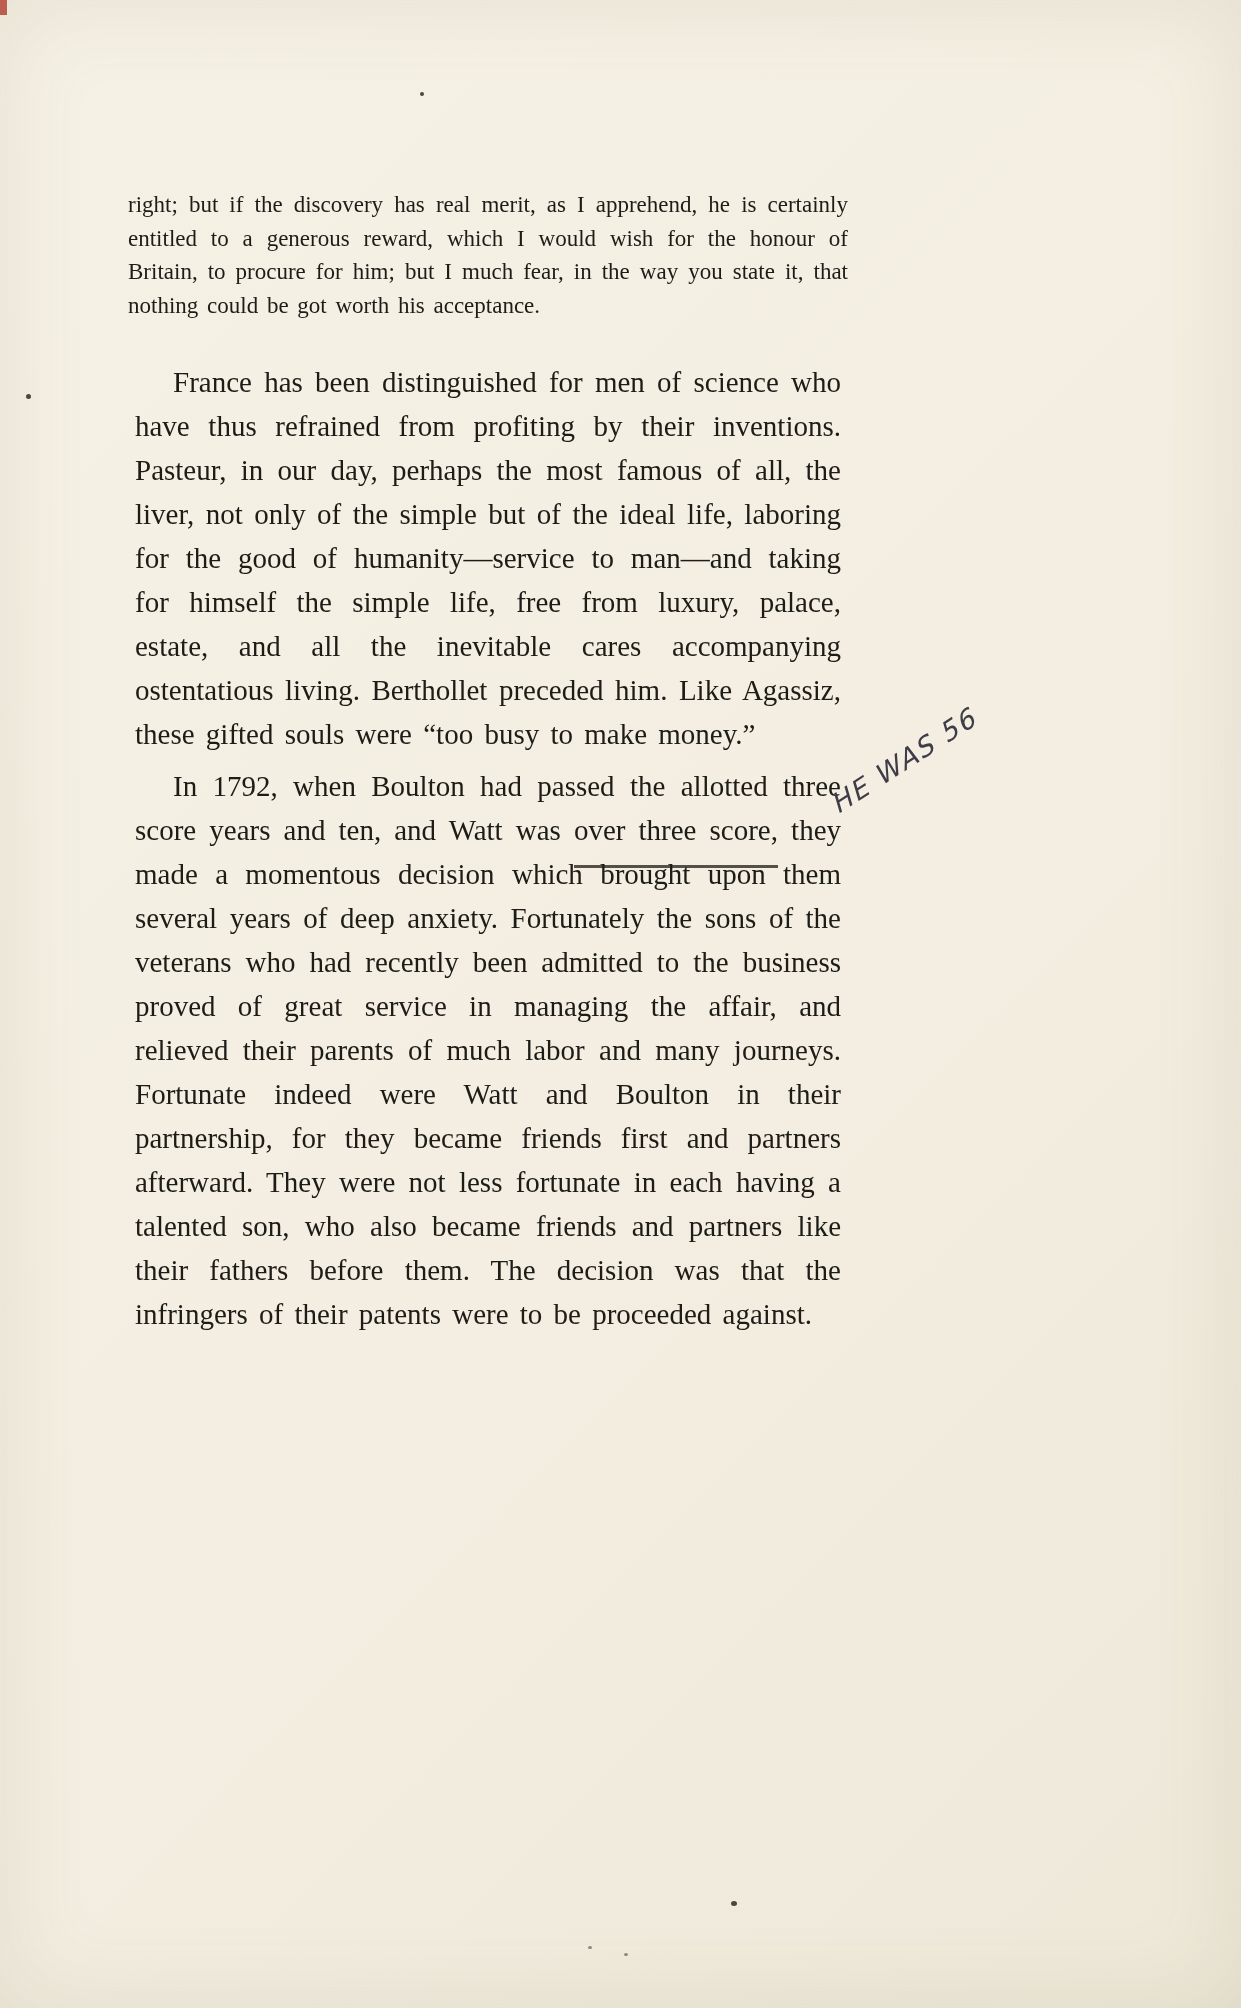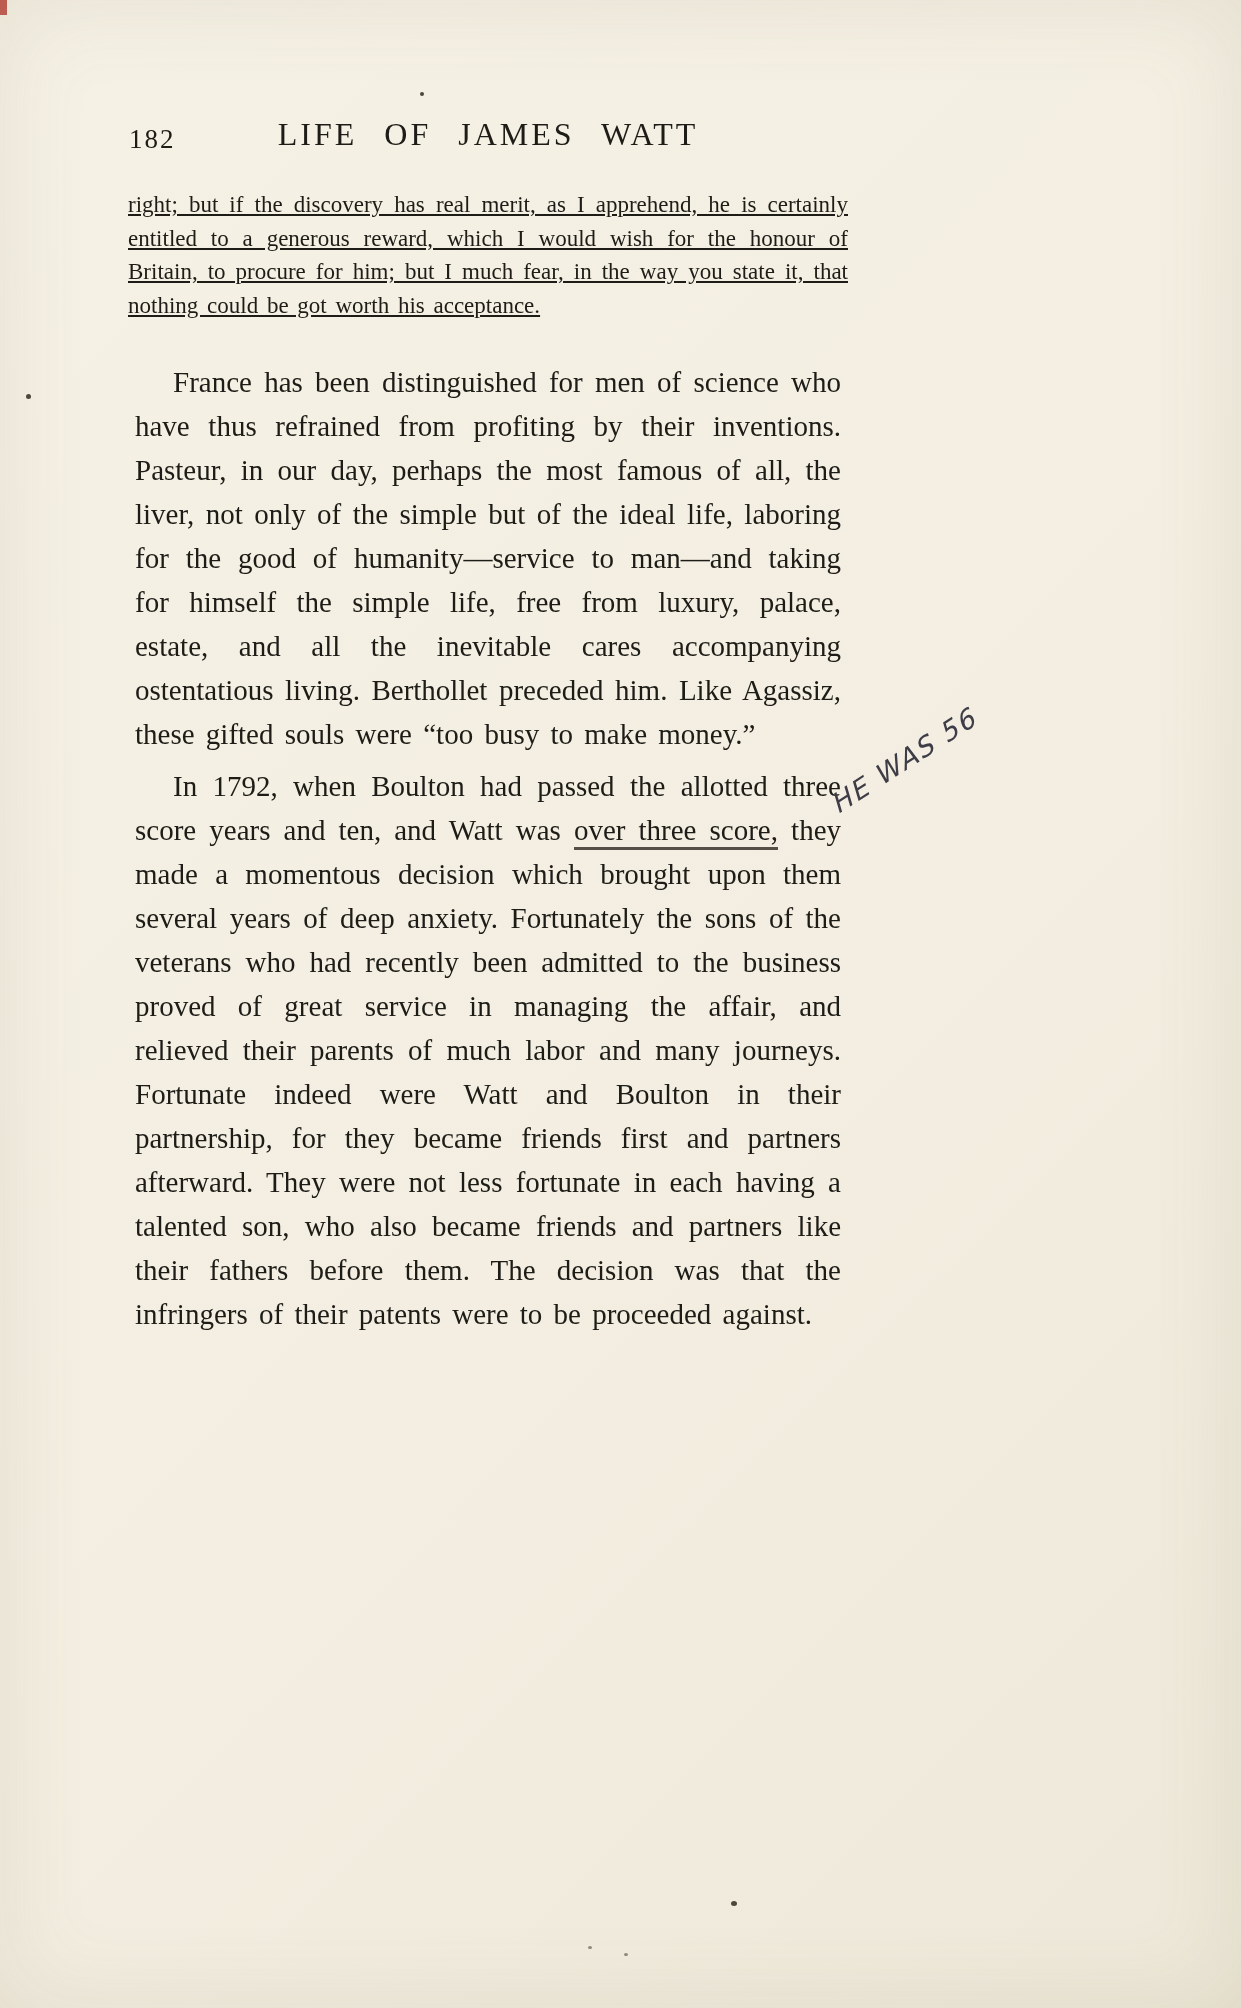--- a/index.html
+++ b/index.html
@@ -23,31 +23,31 @@
   .page-number {
     position:absolute; left:2px; top:8px;
     font-size:27px; letter-spacing:2px;
   }
   .running-title {
     font-size:32px; letter-spacing:3px; word-spacing:16px;
   }
   .quote-block {
     position:absolute; top:188px; left:128px; width:720px;
     font-size:23px; line-height:33.5px;
-    text-align:justify; word-spacing:3px;text-decoration:underline;
+    text-align:justify; word-spacing:3px;
   }
   .body-text {
     position:absolute; top:352px; left:127px; width:722px;
     font-size:29px; line-height:44px;
     text-align:justify; word-spacing:4px;
   }
   .para { text-indent:38px; margin:8px; }
   .pencil-underline {
     border-bottom:3px solid rgba(55,52,44,0.85);
-    padding-bottom:1px;
+    padding-bottom:19px;
   }
   .margin-annotation {
     position:absolute; left:842px; top:788px;
     transform:rotate(-33deg) skewX(-6deg);
     transform-origin:left bottom;
     font-family:"DejaVu Sans", sans-serif;
     font-style:italic;
     font-size:27px; letter-spacing:2px;
     color:#3e3d47;
     white-space:nowrap;
@@ -64,24 +64,20 @@
     background:#b5443a; opacity:.85;
   }
 </style>
 </head>
 <body>
 
 <div class="page">
 
   <div class="corner-mark"></div>
 
-  <div class="header">
-    <span class="page-number">182</span>
-    <span class="running-title">LIFE OF JAMES WATT</span>
-  </div>
 
   <div class="quote-block">right; but if the discovery has real merit, as I apprehend, he is certainly entitled to a generous reward, which I would wish for the honour of Britain, to procure for him; but I much fear, in the way you state it, that nothing could be got worth his acceptance.</div>
 
   <div class="body-text">
     <p class="para">France has been distinguished for men of science who have thus refrained from profiting by their inventions. Pasteur, in our day, perhaps the most famous of all, the liver, not only of the simple but of the ideal life, laboring for the good of humanity—service to man—and taking for himself the simple life, free from luxury, palace, estate, and all the inevitable cares accompanying ostentatious living. Berthollet preceded him. Like Agassiz, these gifted souls were “too busy to make money.”</p>
     <p class="para"><span>In 1792, when Boulton had passed the allotted three score years and ten, and Watt was </span><span class="pencil-underline">over three score,</span><span> they made a momentous decision which brought upon them several years of deep anxiety. Fortunately the sons of the veterans who had recently been admitted to the business proved of great service in managing the affair, and relieved their parents of much labor and many journeys. Fortunate indeed were Watt and Boulton in their partnership, for they became friends first and partners afterward. They were not less fortunate in each having a talented son, who also became friends and partners like their fathers before them. The decision was that the infringers of their patents were to be proceeded against.</span></p>
   </div>
 
   <div class="margin-annotation">HE WAS 56</div>
 

